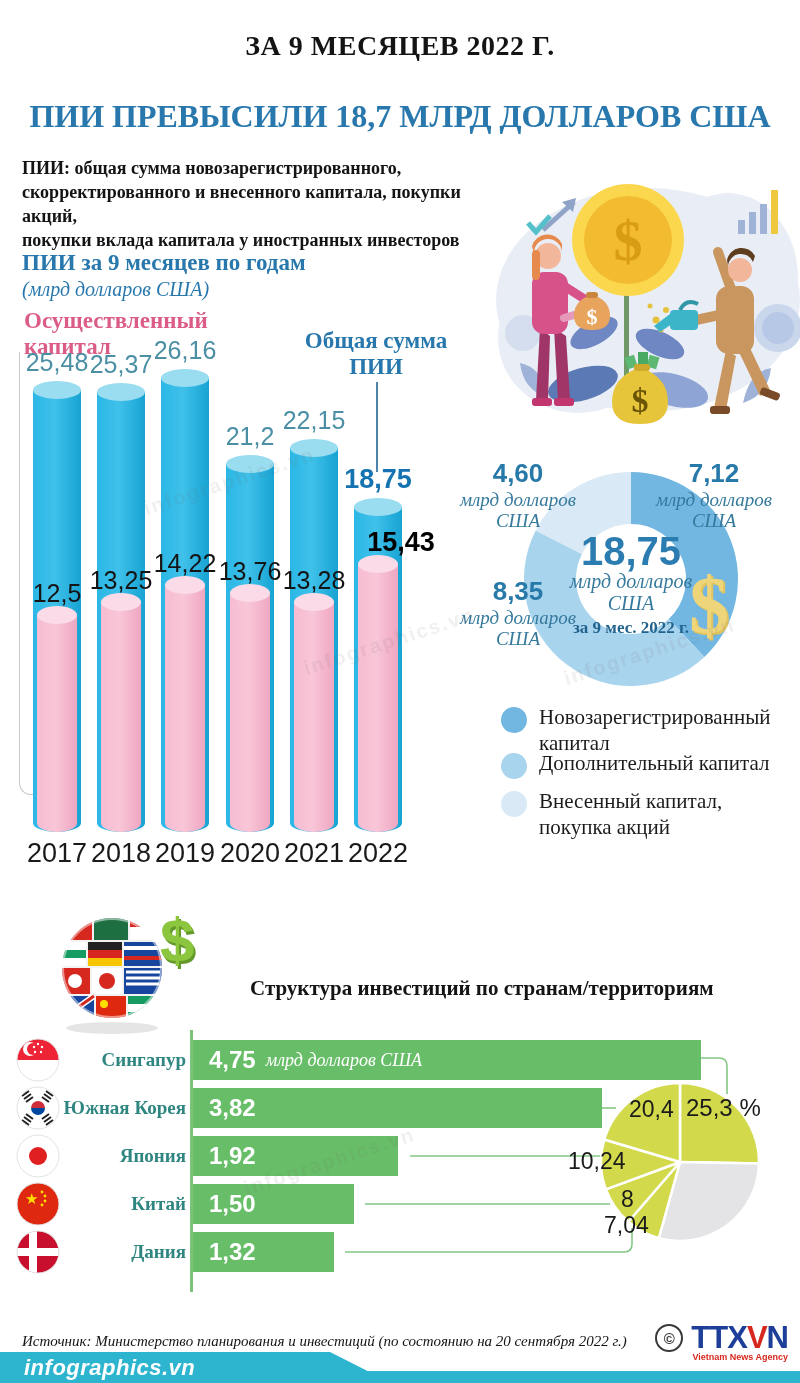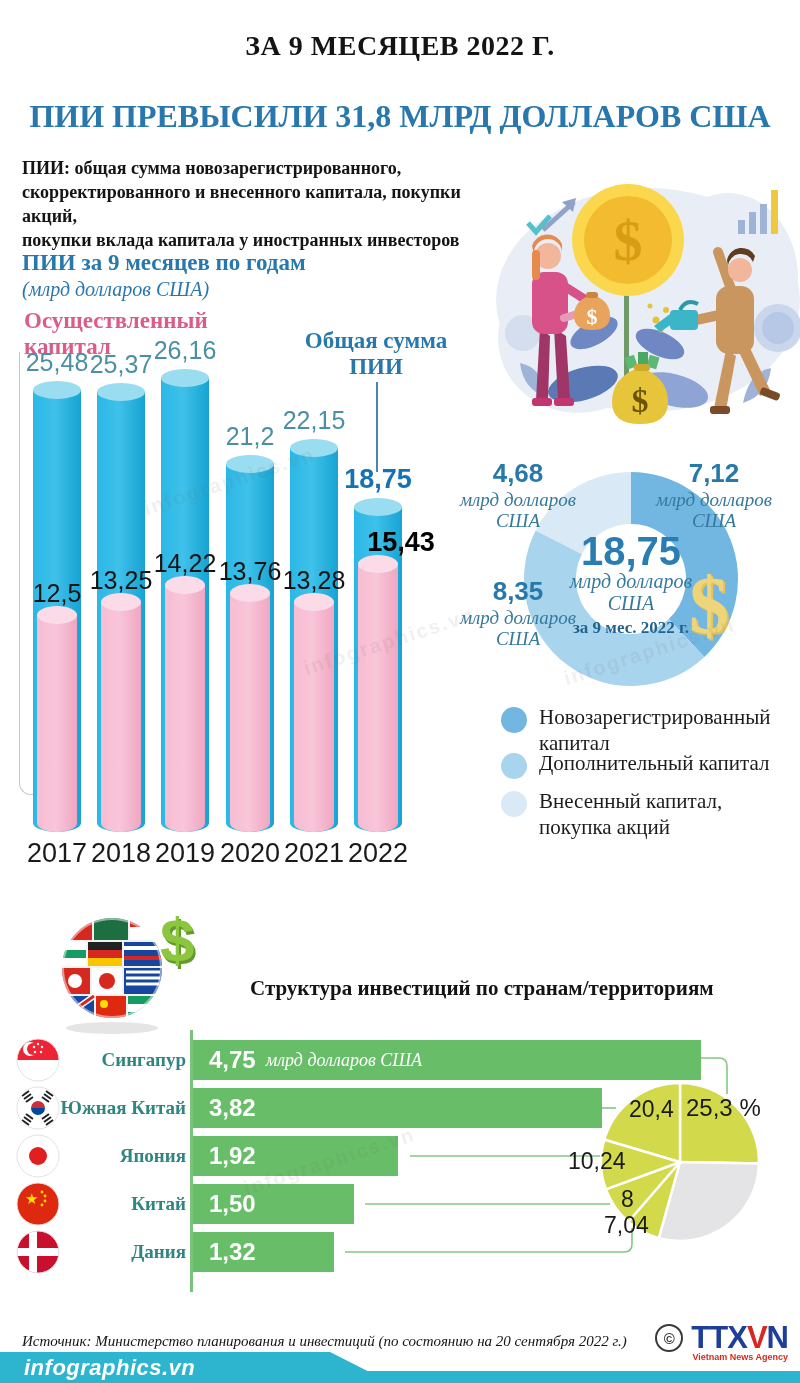--- a/index.html
+++ b/index.html
@@ -99,21 +99,21 @@
 
   .wm{position:absolute;transform:rotate(-18deg);font-family:"Liberation Sans",sans-serif;font-weight:700;
       letter-spacing:2px;font-size:20px;color:rgba(110,110,110,.10);z-index:5;pointer-events:none;}
 </style>
 </head>
 <body>
 
 <div class="page">
 
   <div class="abs kicker">ЗА 9 МЕСЯЦЕВ 2022 Г.</div>
-  <div class="abs maintitle">ПИИ ПРЕВЫСИЛИ 31,8 МЛРД ДОЛЛАРОВ США</div>
+  <div class="abs maintitle">ПИИ ПРЕВЫСИЛИ 18,7 МЛРД ДОЛЛАРОВ США</div>
   <div class="abs desc">
     <div>ПИИ: общая сумма новозарегистрированного,</div>
     <div>скорректированного и внесенного капитала, покупки акций,</div>
     <div>покупки вклада капитала у иностранных инвесторов</div>
   </div>
 
   <div class="abs byyear-h">ПИИ за 9 месяцев по годам</div>
   <div class="abs byyear-u">(млрд долларов США)</div>
 
   <svg class="abs illus" viewBox="0 0 312 262" width="312" height="262">
@@ -245,21 +245,21 @@
       </div>
   </div>
 
   <div class="abs donutsec">
     <svg class="donut-svg" id="donut-svg" width="220" height="220" viewBox="0 0 220 220">
         <path d="M110,3 A107,107 0 0 1 183.3771271152107,187.87680794895363 L147.71721487230457,150.03013492703224 A55,55 0 0 0 110,55 Z" fill="#72b7e2"></path>
         <path d="M183.3771271152107,187.87680794895363 A107,107 0 0 1 14.682658154462857,61.383085829096345 L61.005104658836046,85.00999738878784 A55,55 0 0 0 147.71721487230457,150.03013492703224 Z" fill="#a9d4ee"></path>
         <path d="M14.682658154462857,61.383085829096345 A107,107 0 0 1 109.99999999999999,3 L109.99999999999999,55 A55,55 0 0 0 61.005104658836046,85.00999738878784 Z" fill="#d9eaf6"></path>
       </svg>
     <div class="dlabel d1">
-      <div class="dval">4,68</div>
+      <div class="dval">4,60</div>
       <div class="dsub">млрд долларов США</div>
     </div>
     <div class="dlabel d2">
       <div class="dval">7,12</div>
       <div class="dsub">млрд долларов США</div>
     </div>
     <div class="dlabel d3">
       <div class="dval">8,35</div>
       <div class="dsub">млрд долларов США</div>
     </div>
@@ -374,21 +374,21 @@
           <path d="M15,22 a7,7 0 0 0 14,0 Z" fill="#0047a0"></path>
           <g stroke="#222" stroke-width="2">
             <path d="M7,10 l7,-5 M9,13 l7,-5 M11,16 l7,-5" transform="translate(-1,0)"></path>
             <path d="M30,5 l7,5 M28,8 l7,5 M26,11 l7,5"></path>
             <path d="M7,34 l7,5 M9,31 l7,5 M11,28 l7,5" transform="translate(-1,0)"></path>
             <path d="M30,39 l7,-5 M28,36 l7,-5 M26,33 l7,-5"></path>
           </g>
         </g>
           <circle cx="22" cy="22" r="21" fill="none" stroke="#e3e3e3"></circle>
       </svg>
-      <div class="cname">Южная Китай</div>
+      <div class="cname">Южная Корея</div>
       <div class="cbar" style="width: 409px;">
         <span class="cv">3,82</span>
       </div>
     </div>
     <div class="crow" style="top:232px;">
       <svg class="cflag" width="44" height="44" viewBox="0 0 44 44">
         <defs>
             <clipPath id="f3">
               <circle cx="22" cy="22" r="21"></circle>
             </clipPath>

